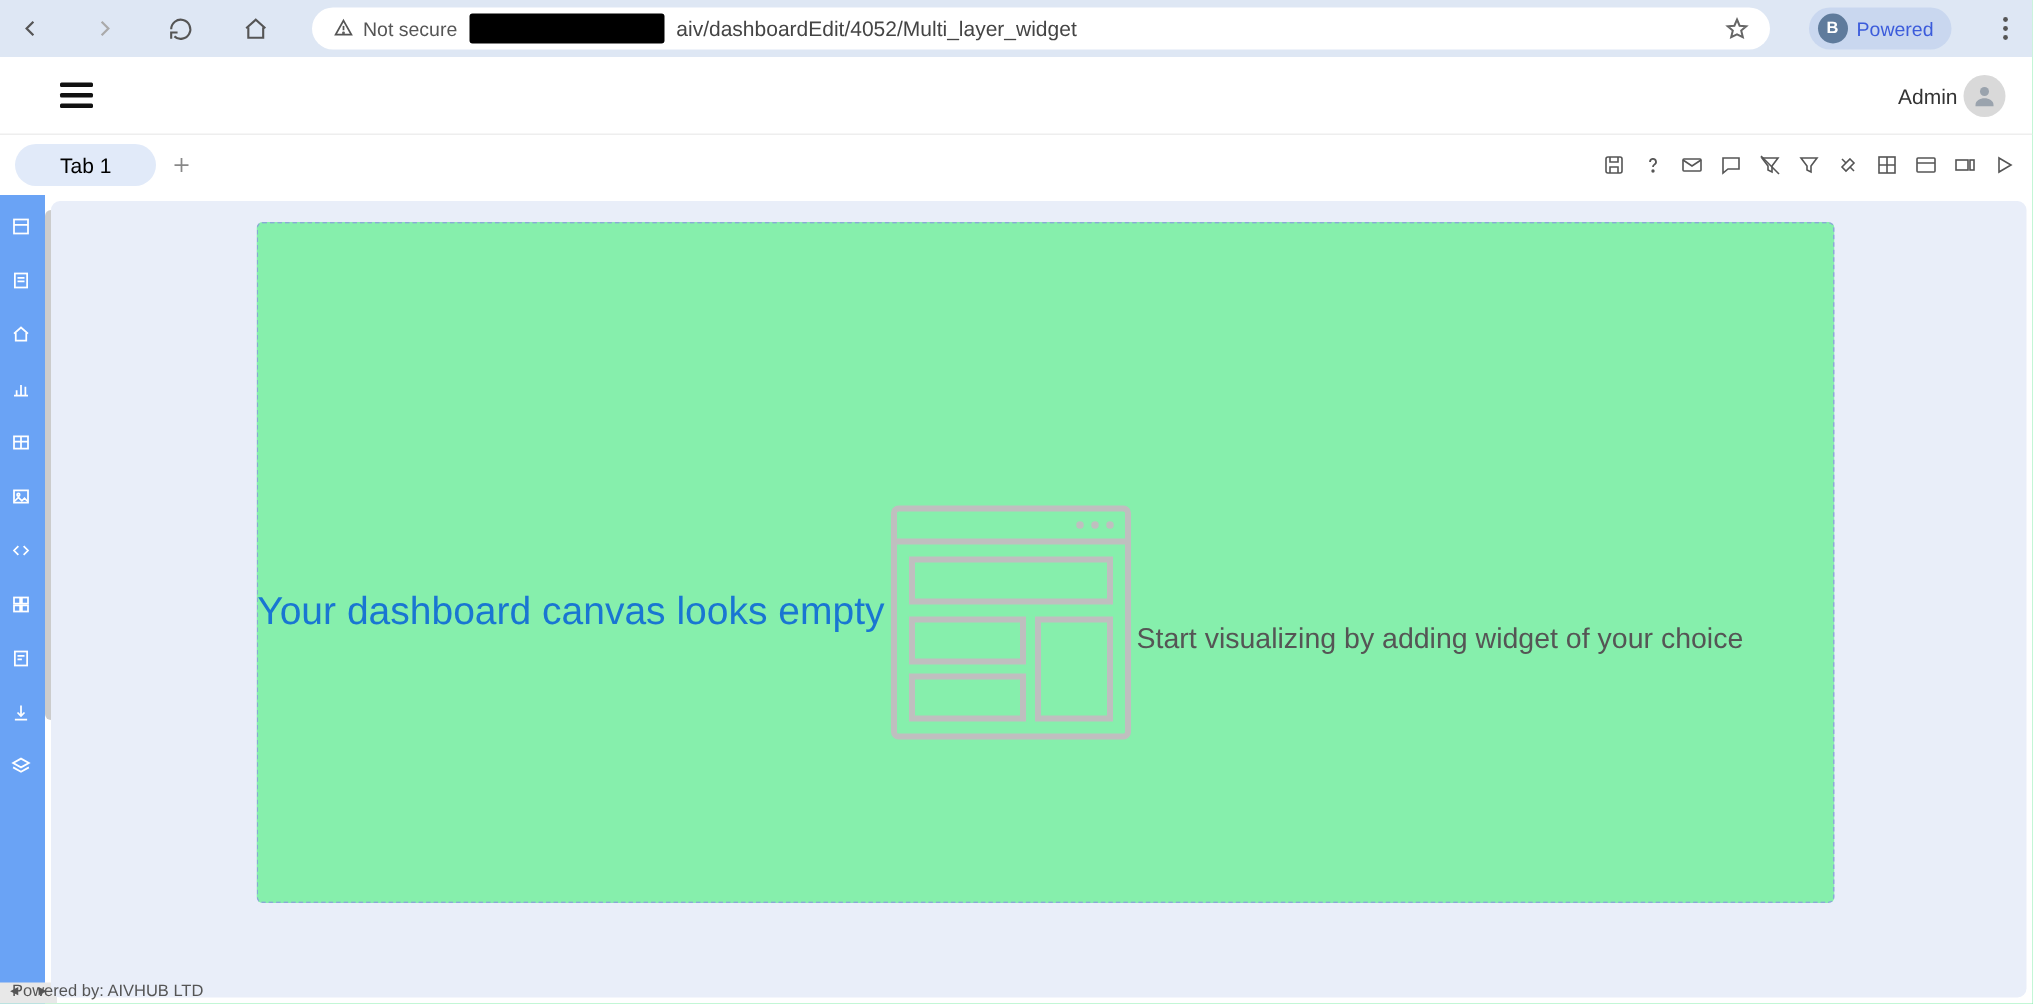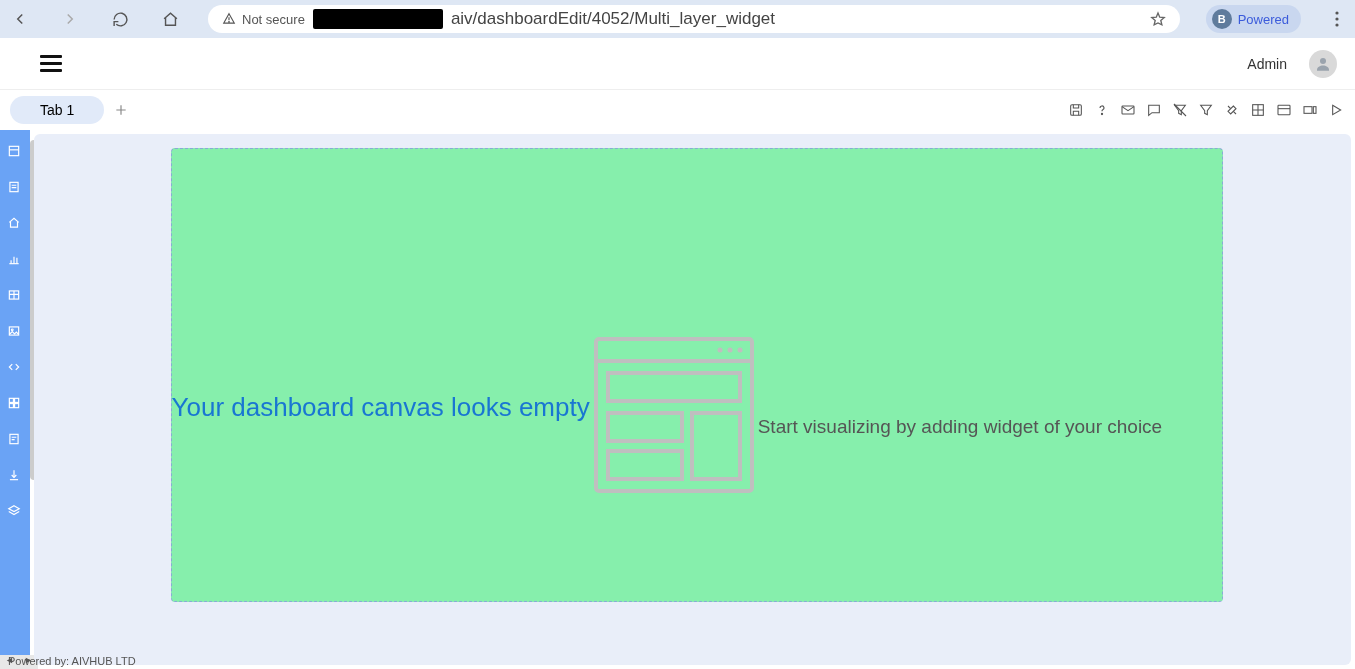--- a/index.html
+++ b/index.html
@@ -5,32 +5,32 @@
   * { box-sizing: border-box; margin: 0; padding: 0; }
   body { font-family: "Segoe UI", Arial, sans-serif; font-size: 13px; color: #333; background: #fff; overflow: hidden; width: 1355px; height: 669px; }
 
   
   .browser-bar { height: 38px; background: #dee7f4; display: flex; align-items: center; padding: 0 8px; gap: 26px; }
   .nav-btn { width: 24px; height: 24px; display: flex; align-items: center; justify-content: center; color: #555; cursor: pointer; border-radius: 50%; }
   .nav-btn.disabled { color: #aaa; }
   .url-pill { display: flex; align-items: center; background: #fff; border-radius: 20px; height: 28px; padding: 0 14px; flex: 1; max-width: 1065px; gap: 8px; }
   .not-secure { display: flex; align-items: center; gap: 6px; color: #555; font-size: 13px; }
   .url-black { background: #000; height: 20px; width: 130px; border-radius: 2px; }
-  .url-text { color: #444; font-size: 17px; white-space: nowrap; }
+  .url-text { color: #444; font-size: 14px; white-space: nowrap; }
   .star { margin-left: auto; color: #666; }
   .profile-badge { display: flex; align-items: center; gap: 6px; background: #c9d7ef; border-radius: 16px; padding: 4px 12px 4px 6px; color: #3b5bdb; font-size: 13px; }
   .profile-circle { width: 20px; height: 20px; border-radius: 50%; background: #5f7b9c; color: #fff; display: flex; align-items: center; justify-content: center; font-size: 11px; font-weight: 600; }
   .kebab { width: 20px; display: flex; align-items: center; justify-content: center; color: #555; cursor: pointer; }
 
   
   .app-header { height: 52px; display: flex; align-items: center; padding: 0 18px 0 40px; border-bottom: 1px solid #eee; }
   .hamburger { display: flex; flex-direction: column; gap: 4px; margin-right: 16px; cursor: pointer; }
   .hamburger span { width: 22px; height: 3px; background: #111; border-radius: 1px; }
   .app-title { font-size: 21px; font-weight: 400; color: #111; }
-  .user-area { margin-left: auto; display: flex; align-items: center; gap: 22px; }
+  .user-area { margin-left: auto; display: flex; align-items: center; gap: 4px; }
   .user-name { font-size: 14px; color: #333; }
   .avatar { width: 28px; height: 28px; border-radius: 50%; background: #d9d9d9; display: flex; align-items: center; justify-content: center; }
 
   
   .tabstrip { height: 40px; display: flex; align-items: center; padding: 0 10px; position: relative; }
   .tab { background: #e1eaf9; border-radius: 18px; padding: 6px 30px; color: #000000; font-size: 14px; cursor: pointer; }
   .add-tab { margin-left: 10px; color: #888; cursor: pointer; font-size: 16px; }
   .toolbar { position: absolute; right: 10px; display: flex; gap: 8px; align-items: center; }
   .tool-icon { width: 18px; height: 18px; color: #555; cursor: pointer; display: flex; align-items: center; justify-content: center; }
 

